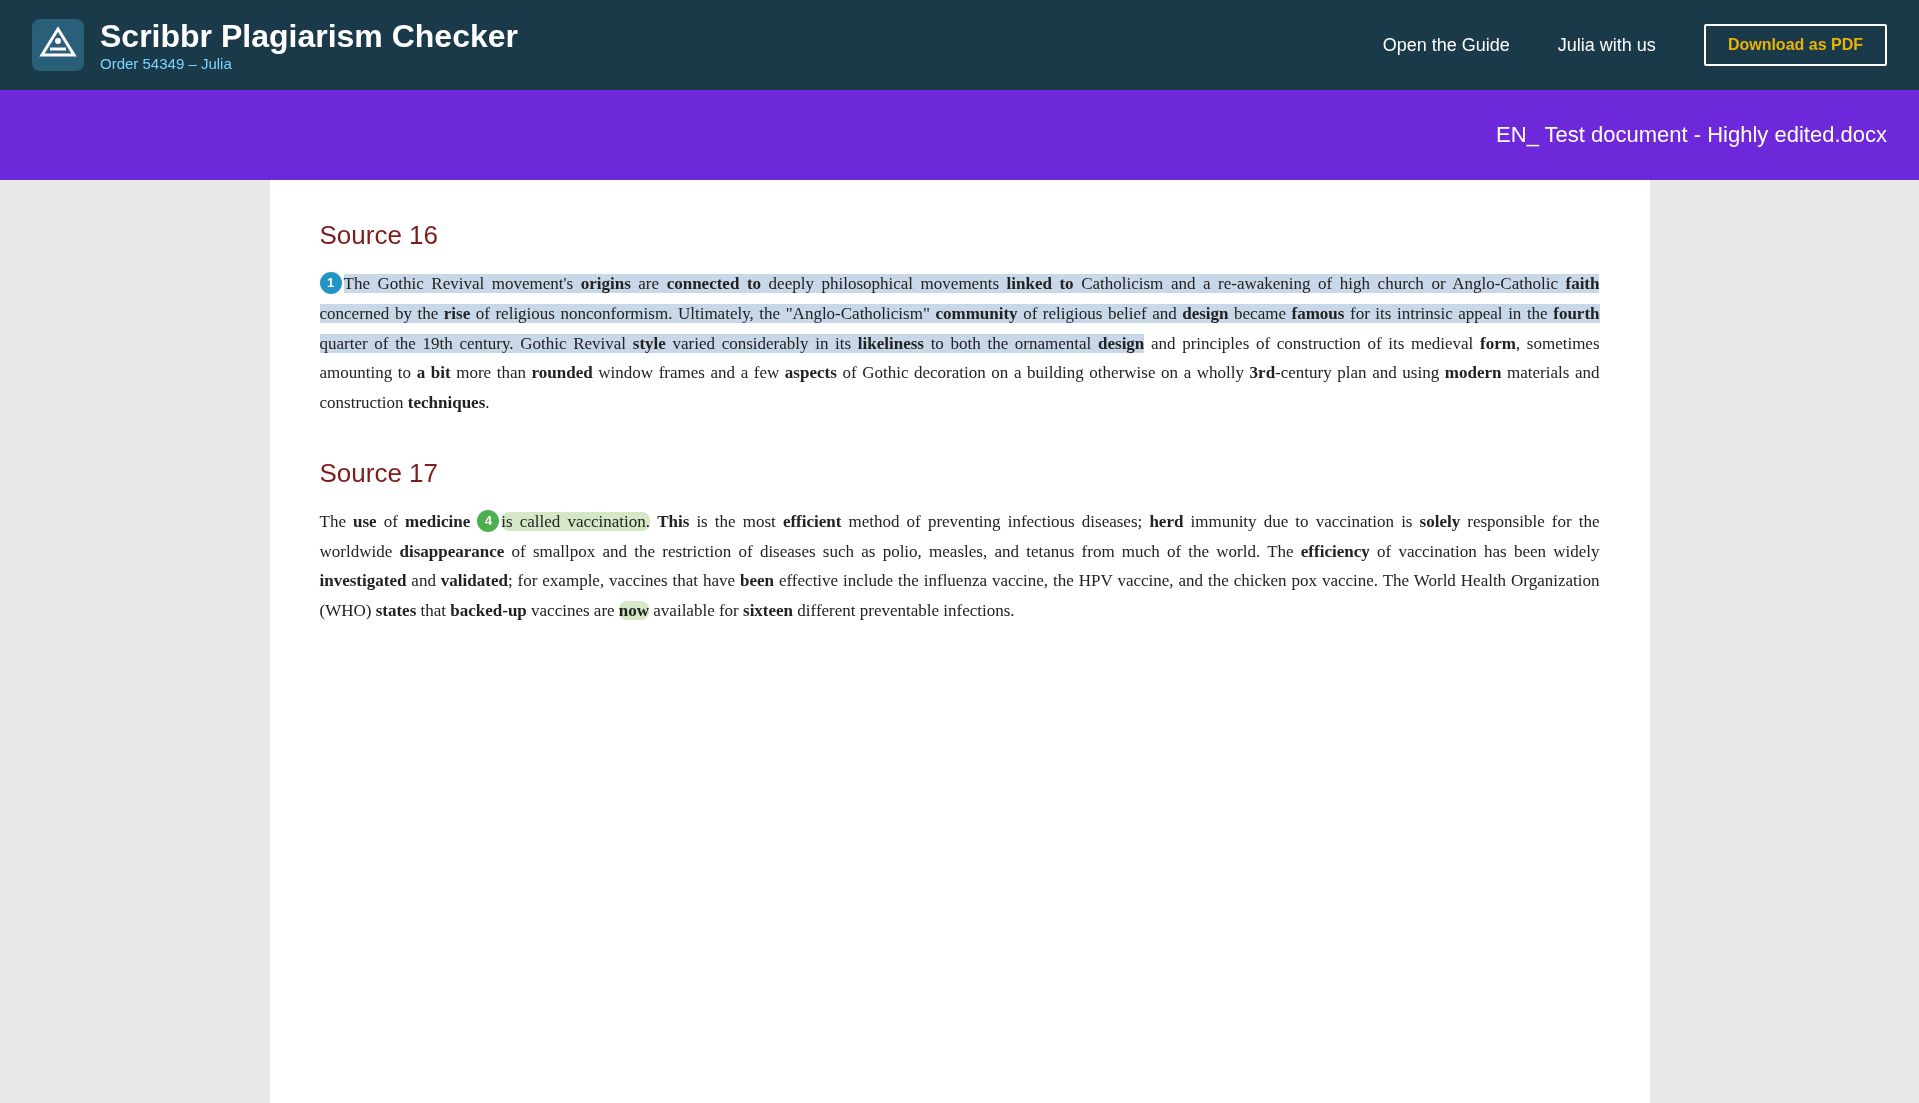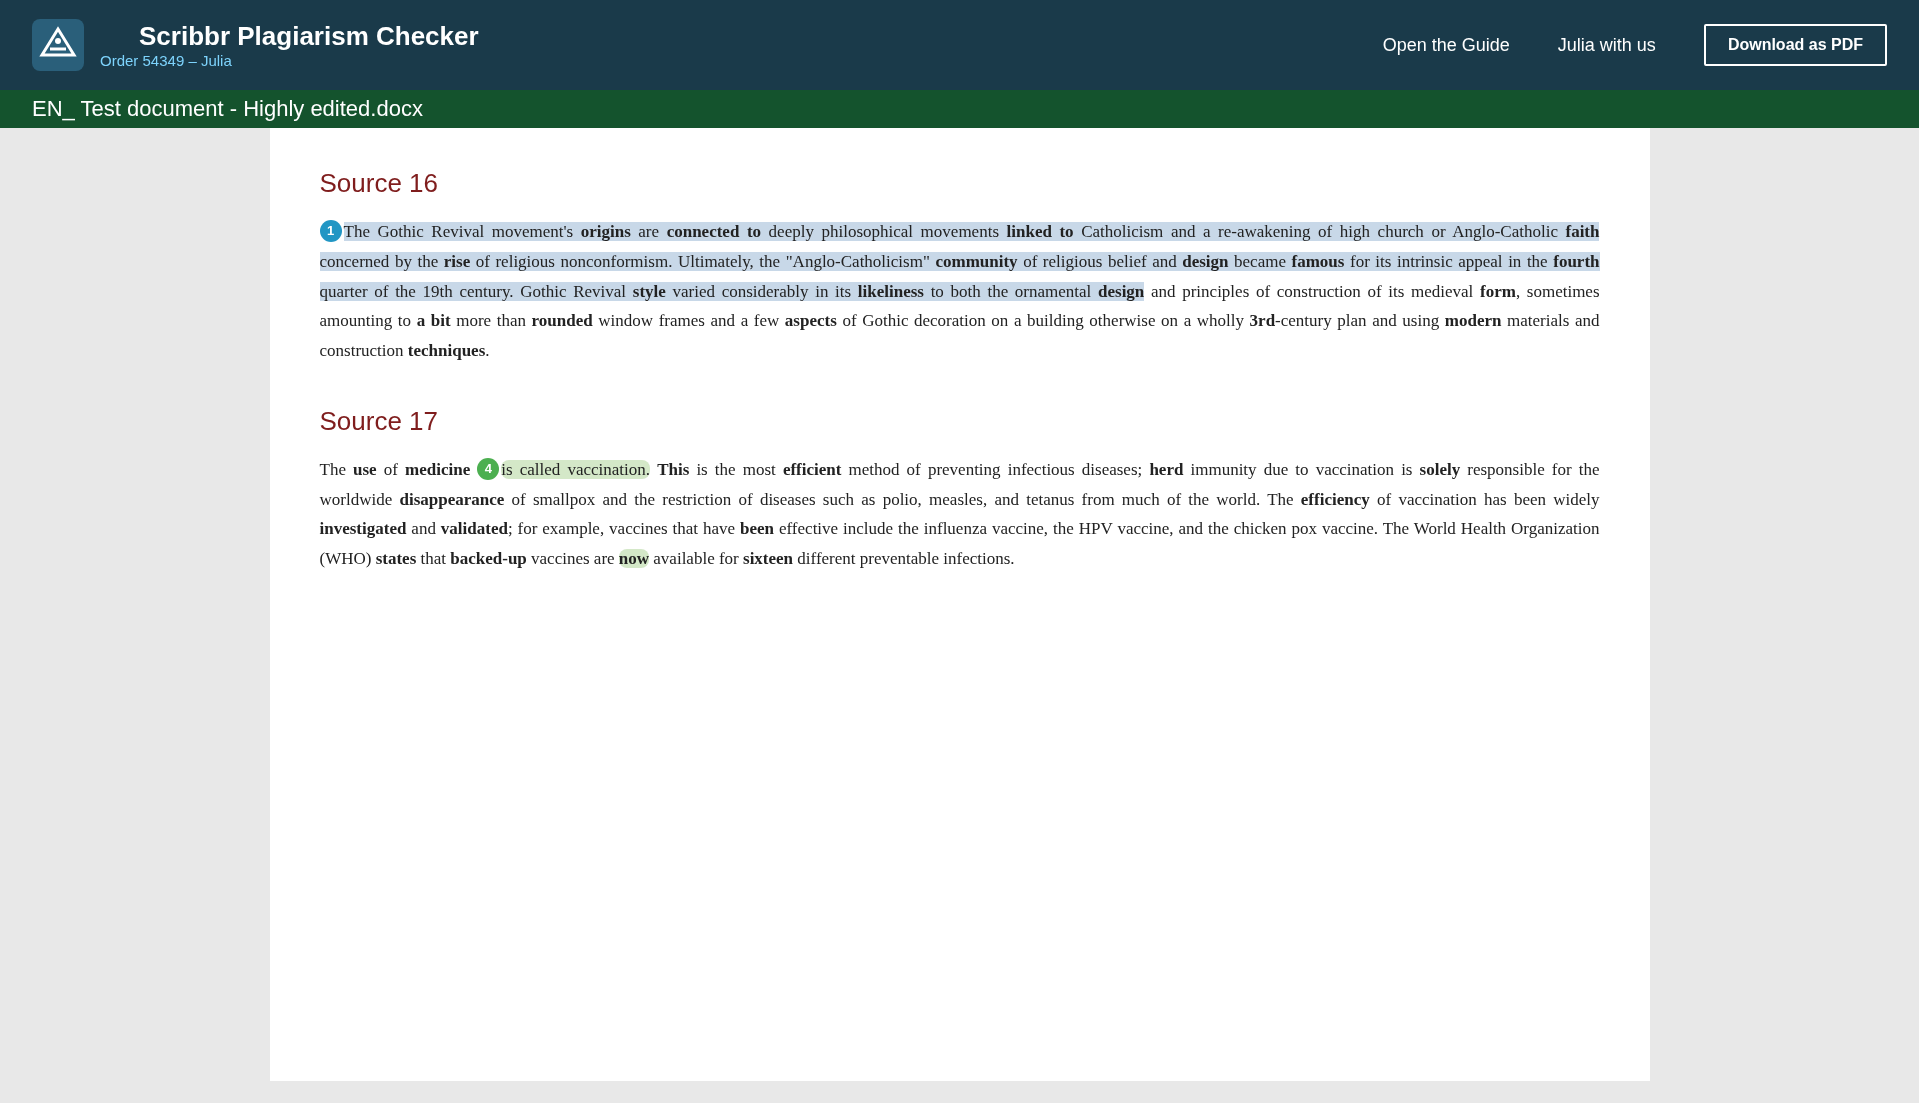--- a/index.html
+++ b/index.html
@@ -19,58 +19,58 @@
       align-items: center;
       gap: 16px;
     }
     .logo-icon {
       width: 52px;
       height: 52px;
     }
     .header-title-group { display: flex; flex-direction: column; }
     .header-title {
       color: #ffffff;
-      font-size: 26px;
-      font-weight: 700;
-      font-family: Arial, sans-serif;
-      margin-left: 39px;
+      font-size: 32px;
+      font-weight: 700;
+      font-family: Arial, sans-serif;
     }
     .header-subtitle {
       color: #7dd3fc;
       font-size: 15px;
       font-family: Arial, sans-serif;
     }
     .header-right {
       display: flex;
       align-items: center;
       gap: 48px;
     }
     .header-link {
       color: #ffffff;
       font-size: 18px;
       font-family: Arial, sans-serif;
       text-decoration: none;
       cursor: pointer;
     }
     .download-btn {
       border: 2px solid #ffffff;
-      color: #ffffff;
+      color: #eab308;
       background: transparent;
       padding: 10px 22px;
       font-size: 16px;
       font-weight: 700;
       font-family: Arial, sans-serif;
       cursor: pointer;
       border-radius: 2px;
     }
 
     
     .doc-title-bar {
-      background: #14532d;
-      padding: 6px 32px;
+      background: #6d28d9;
+      padding: 32px 32px;
+      text-align: right;
     }
     .doc-title-bar span {
       color: #ffffff;
       font-size: 22px;
       font-family: Arial, sans-serif;
       font-weight: 400;
     }
 
     
     .main-content {

